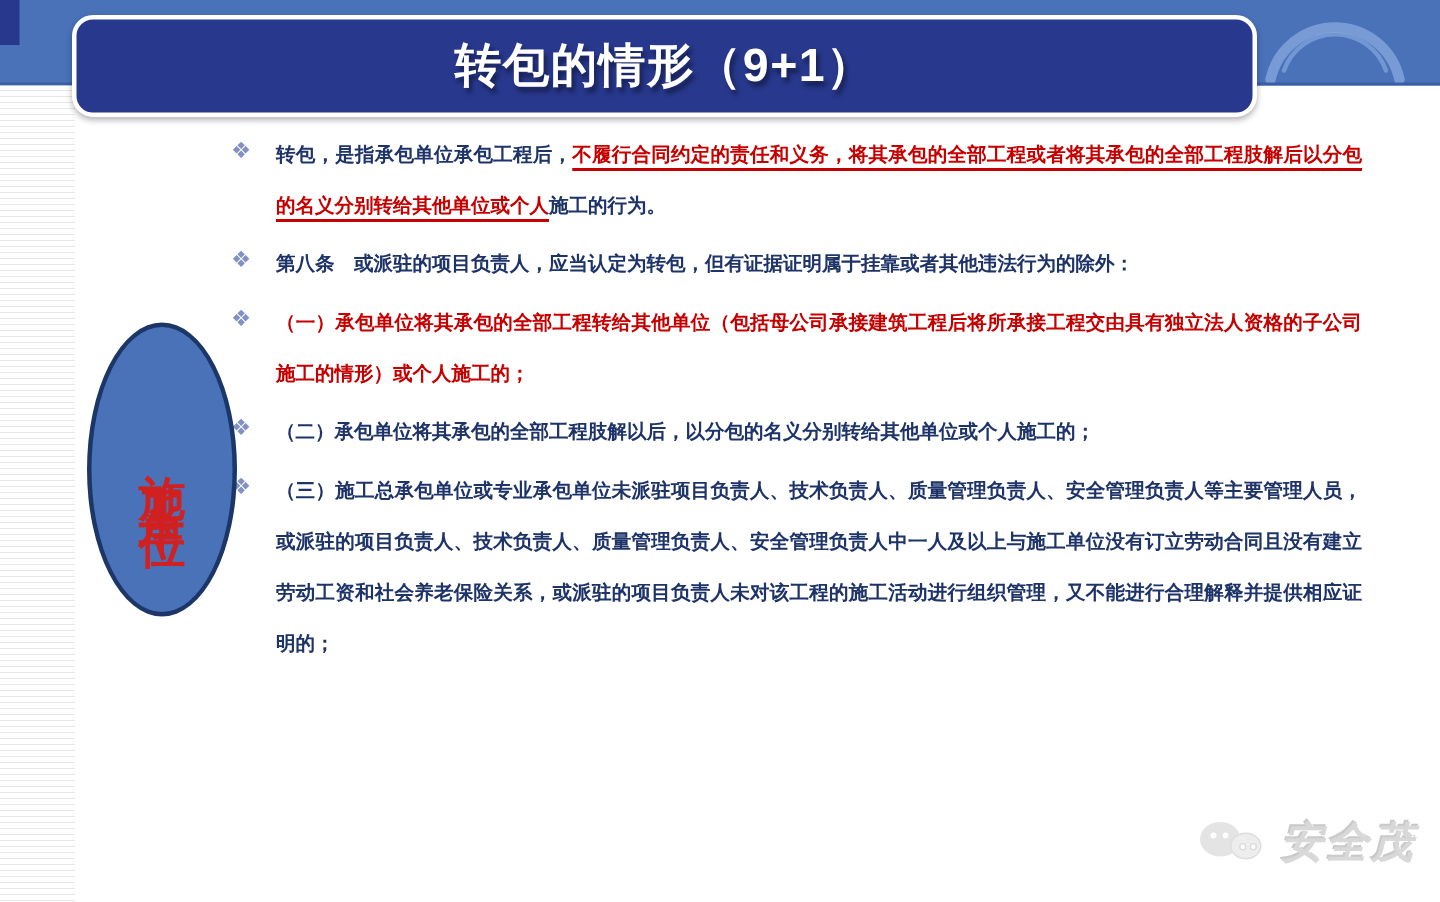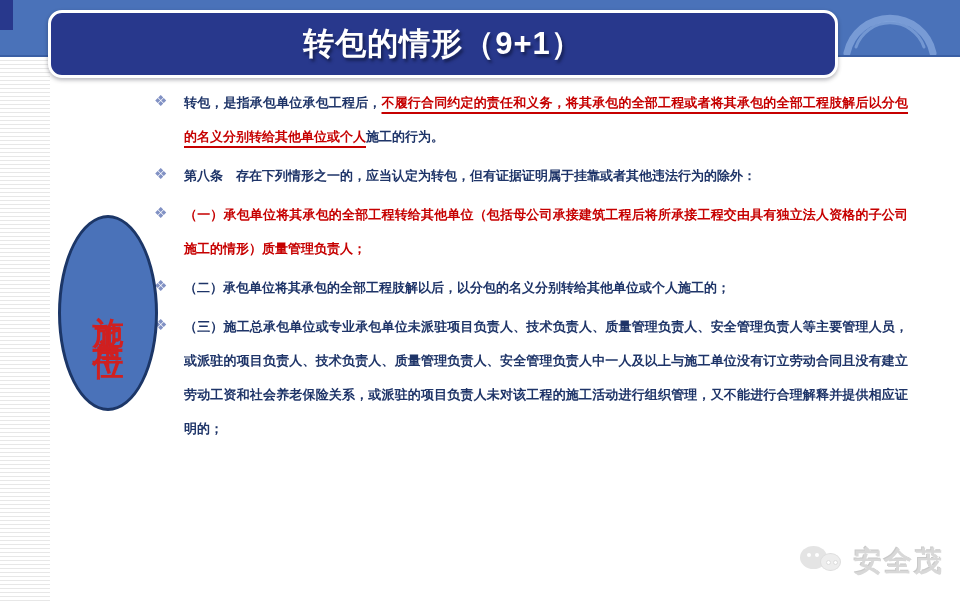--- a/index.html
+++ b/index.html
@@ -37,21 +37,21 @@
   .bullet-item{display:flex;align-items:flex-start;margin-bottom:5px;}
   .bullet-icon{flex:0 0 20px;width:20px;margin-right:10px;margin-top:7px;
     color:var(--bullet);font-size:15px;line-height:1;}
   .bullet-text{flex:1;font-size:13px;font-weight:bold;line-height:34px;
     text-align:justify;text-justify:inter-ideograph;}
   .seg-blue{color:var(--text-blue);}
   .seg-red{color:var(--text-red);}
   .seg-red-underline{color:var(--text-red);text-decoration:underline;
     text-decoration-thickness:2px;text-underline-offset:5px;}
 
-  .watermark{position:absolute;right:16px;bottom:20px;display:flex;align-items:flex-start;z-index:2;}
+  .watermark{position:absolute;right:16px;bottom:20px;display:flex;align-items:flex-end;z-index:2;font-style:italic;}
   .wm-icon{position:relative;width:46px;height:36px;margin-right:8px;}
   .wm-bubble-big{position:absolute;left:0;top:3px;width:27px;height:23px;
     background:#e4e4e4;border-radius:50%;}
   .wm-bubble-big::before,.wm-bubble-big::after{content:"";position:absolute;top:7px;width:4px;height:4px;
     border-radius:50%;background:#ffffff;}
   .wm-bubble-big::before{left:7px;} .wm-bubble-big::after{left:15px;}
   .wm-bubble-small{position:absolute;left:20px;top:10px;width:21px;height:18px;
     background:#ededed;border:1px solid #dddddd;border-radius:50%;}
   .wm-bubble-small::before,.wm-bubble-small::after{content:"";position:absolute;top:6px;width:3px;height:3px;
     border-radius:50%;background:#ffffff;border:1px solid #dcdcdc;}
@@ -84,25 +84,25 @@
     <span class="side-label">施工单位</span>
   </div>
 
   <div class="content">
       <div class="bullet-item">
         <span class="bullet-icon">❖</span>
         <p class="bullet-text"><span class="seg-blue">转包，是指承包单位承包工程后，</span><span class="seg-red-underline">不履行合同约定的责任和义务，将其承包的全部工程或者将其承包的全部工程肢解后以分包的名义分别转给其他单位或个人</span><span class="seg-blue">施工的行为。</span></p>
       </div>
       <div class="bullet-item">
         <span class="bullet-icon">❖</span>
-        <p class="bullet-text"><span class="seg-blue">第八条　存在下列情形之一的，应当认定为转包，但有证据证明属于挂靠或者其他违法行为的除外：</span></p>
+        <p class="bullet-text"><span class="seg-blue">第八条　或派驻的项目负责人，应当认定为转包，但有证据证明属于挂靠或者其他违法行为的除外：</span></p>
       </div>
       <div class="bullet-item">
         <span class="bullet-icon">❖</span>
-        <p class="bullet-text"><span class="seg-red">（一）承包单位将其承包的全部工程转给其他单位（包括母公司承接建筑工程后将所承接工程交由具有独立法人资格的子公司施工的情形）质量管理负责人；</span></p>
+        <p class="bullet-text"><span class="seg-red">（一）承包单位将其承包的全部工程转给其他单位（包括母公司承接建筑工程后将所承接工程交由具有独立法人资格的子公司施工的情形）或个人施工的；</span></p>
       </div>
       <div class="bullet-item">
         <span class="bullet-icon">❖</span>
         <p class="bullet-text"><span class="seg-blue">（二）承包单位将其承包的全部工程肢解以后，以分包的名义分别转给其他单位或个人施工的；</span></p>
       </div>
       <div class="bullet-item">
         <span class="bullet-icon">❖</span>
         <p class="bullet-text"><span class="seg-blue">（三）施工总承包单位或专业承包单位未派驻项目负责人、技术负责人、质量管理负责人、安全管理负责人等主要管理人员，或派驻的项目负责人、技术负责人、质量管理负责人、安全管理负责人中一人及以上与施工单位没有订立劳动合同且没有建立劳动工资和社会养老保险关系，或派驻的项目负责人未对该工程的施工活动进行组织管理，又不能进行合理解释并提供相应证明的；</span></p>
       </div>
     </div>

